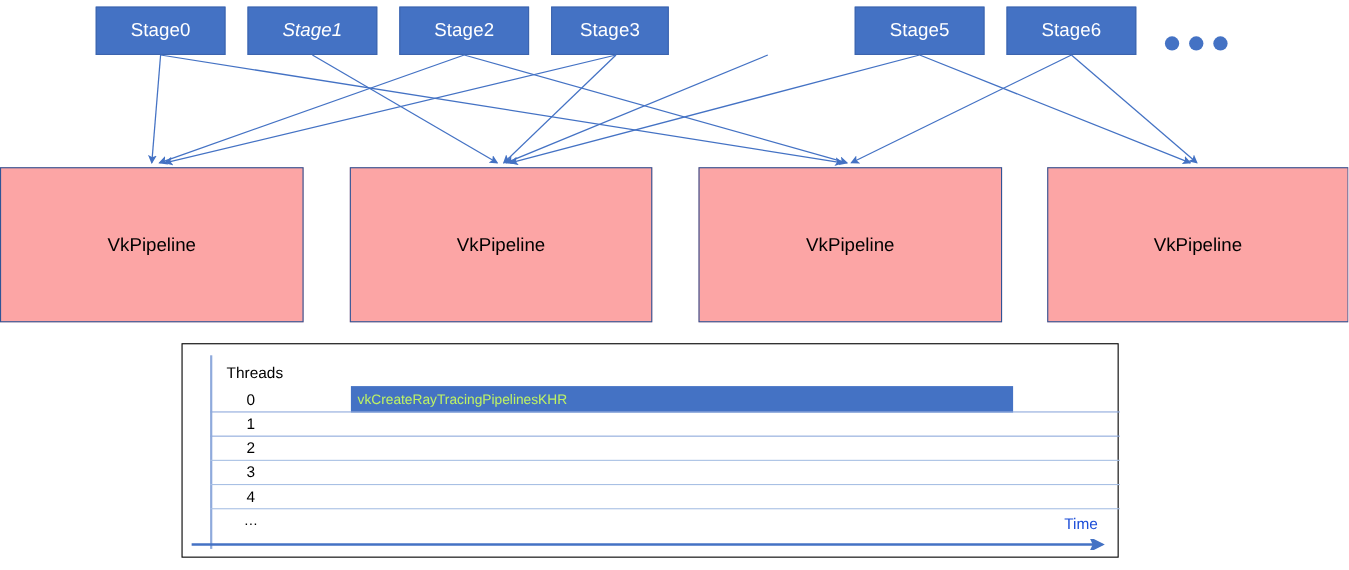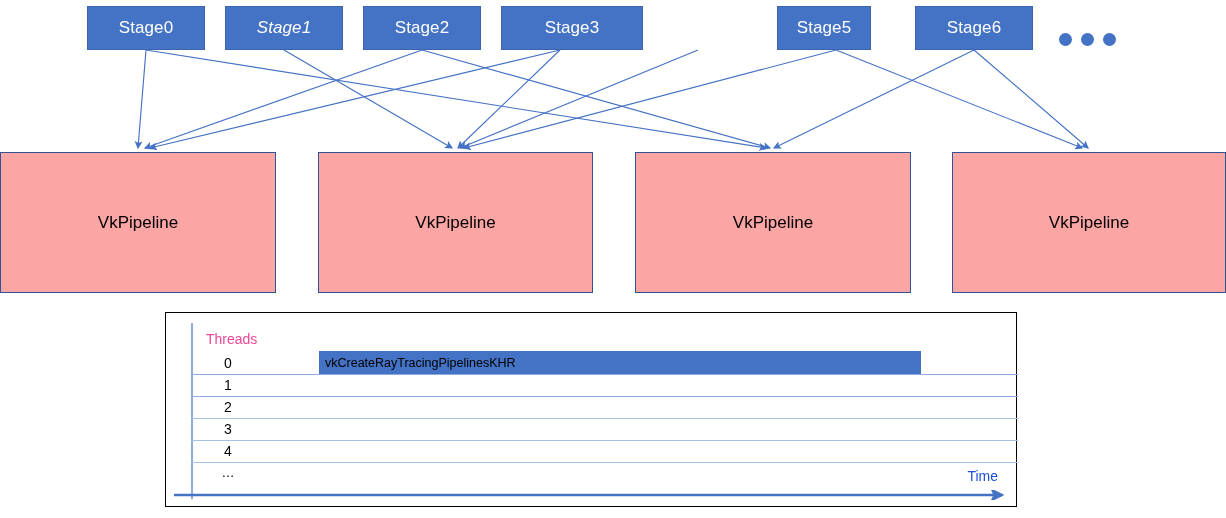--- a/index.html
+++ b/index.html
@@ -93,21 +93,21 @@
     top: 10px;
     width: 2px;
     height: 176px;
     background: #8FAADC;
   }
   .threads-header {
     position: absolute;
     left: 40px;
     top: 18px;
     font-size: 14px;
-    color: #ec4899;
+    color: #000000;
   }
   .row {
     position: absolute;
     left: 25px;
     width: 827px;
     height: 22px;
   }
   .row-label {
     position: absolute;
     left: 20px;
@@ -124,21 +124,21 @@
     width: 827px;
     height: 1px;
     background: #8FAADC;
   }
   .row-line.faint {
     background: #A8C0E4;
   }
   .task-bar {
     position: absolute;
     background: #4472C4;
-    color: #000000;
+    color: #bef264;
     font-size: 12.5px;
     display: flex;
     align-items: center;
     padding-left: 6px;
     box-sizing: border-box;
     white-space: nowrap;
   }
   .time-label {
     position: absolute;
     right: 18px;
@@ -161,24 +161,24 @@
 
   <div class="stage-box" style="left:87px;  top:6px; width:118px;">
       <span>Stage0</span>
     </div>
   <div class="stage-box" style="left:225px; top:6px; width:118px;font-style:italic;">
       <span>Stage1</span>
     </div>
   <div class="stage-box" style="left:363px; top:6px; width:118px;">
       <span>Stage2</span>
     </div>
-  <div class="stage-box" style="left:501px; top:6px; width:142px;">
+  <div class="stage-box" style="left:501px; top:6px; width:107px;">
       <span>Stage3</span>
     </div>
-  <div class="stage-box" style="left:777px; top:6px; width:94px;">
+  <div class="stage-box" style="left:777px; top:6px; width:118px;">
       <span>Stage5</span>
     </div>
   <div class="stage-box" style="left:915px; top:6px; width:118px;">
       <span>Stage6</span>
     </div>
 
   <div class="dots-group" style="left:1059px; top:33px;">
     <span class="dot"></span>
     <span class="dot"></span>
     <span class="dot"></span>

